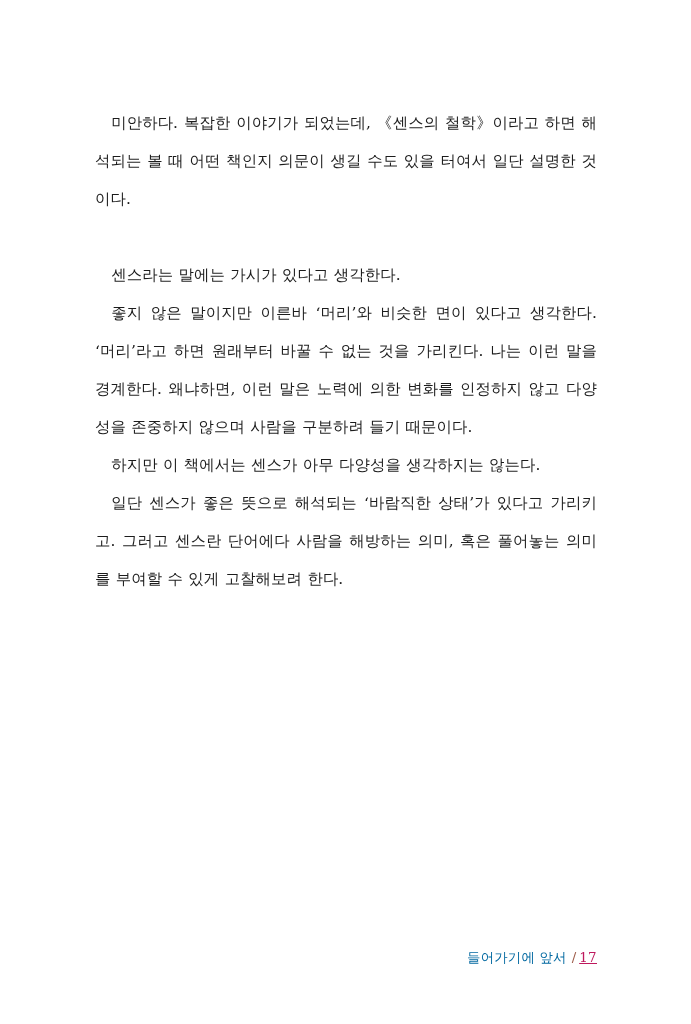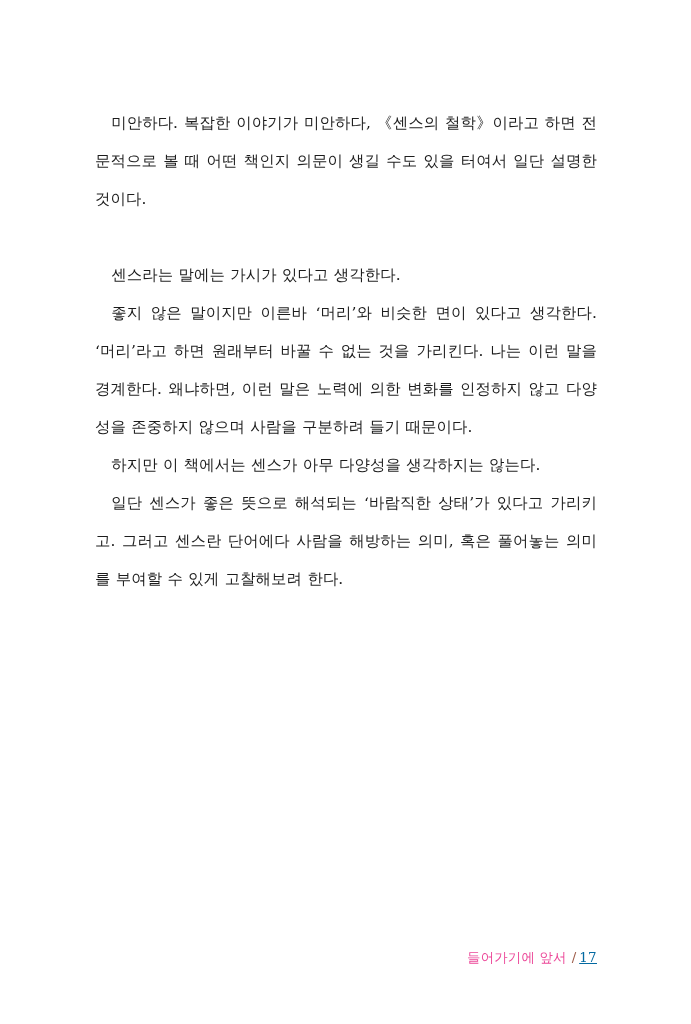--- a/index.html
+++ b/index.html
@@ -55,45 +55,45 @@
     position: absolute;
     right: 94px;
     bottom: 57px;
     font-size: 13.4px;
     line-height: 18px;
     white-space: nowrap;
     font-family: "DejaVu Serif", "Liberation Serif", serif;
   }
 
   .footer-label {
-    color: #ec4899;
+    color: #0369a1;
     letter-spacing: 0.2px;
     text-align: center;
   }
 
   .footer-sep {
     color: #9c5a47;
     margin: 0 3px 0 5px;
   }
 
   .footer-pageno {
-    color: #0369a1;
+    color: #be185d;
     letter-spacing: 0.4px;
     text-decoration: underline;
   }
 </style>
 </head>
 <body>
 
 <div class="page">
 
   <div class="text-column">
 
     <div>
-      <p class="para indent">미안하다. 복잡한 이야기가 미안하다, 《센스의 철학》이라고 하면 전문적으로 볼 때 어떤 책인지 의문이 생길 수도 있을 터여서 일단 설명한 것이다.</p>
+      <p class="para indent">미안하다. 복잡한 이야기가 되었는데, 《센스의 철학》이라고 하면 해석되는 볼 때 어떤 책인지 의문이 생길 수도 있을 터여서 일단 설명한 것이다.</p>
     </div>
 
     <div class="block-gap"></div>
 
     <div>
       <p class="para indent">센스라는 말에는 가시가 있다고 생각한다.</p>
       <p class="para indent">좋지 않은 말이지만 이른바 ‘머리’와 비슷한 면이 있다고 생각한다. ‘머리’라고 하면 원래부터 바꿀 수 없는 것을 가리킨다. 나는 이런 말을 경계한다. 왜냐하면, 이런 말은 노력에 의한 변화를 인정하지 않고 다양성을 존중하지 않으며 사람을 구분하려 들기 때문이다.</p>
       <p class="para indent">하지만 이 책에서는 센스가 아무 다양성을 생각하지는 않는다.</p>
       <p class="para indent">일단 센스가 좋은 뜻으로 해석되는 ‘바람직한 상태’가 있다고 가리키고. 그러고 센스란 단어에다 사람을 해방하는 의미, 혹은 풀어놓는 의미를 부여할 수 있게 고찰해보려 한다.</p>
     </div>

